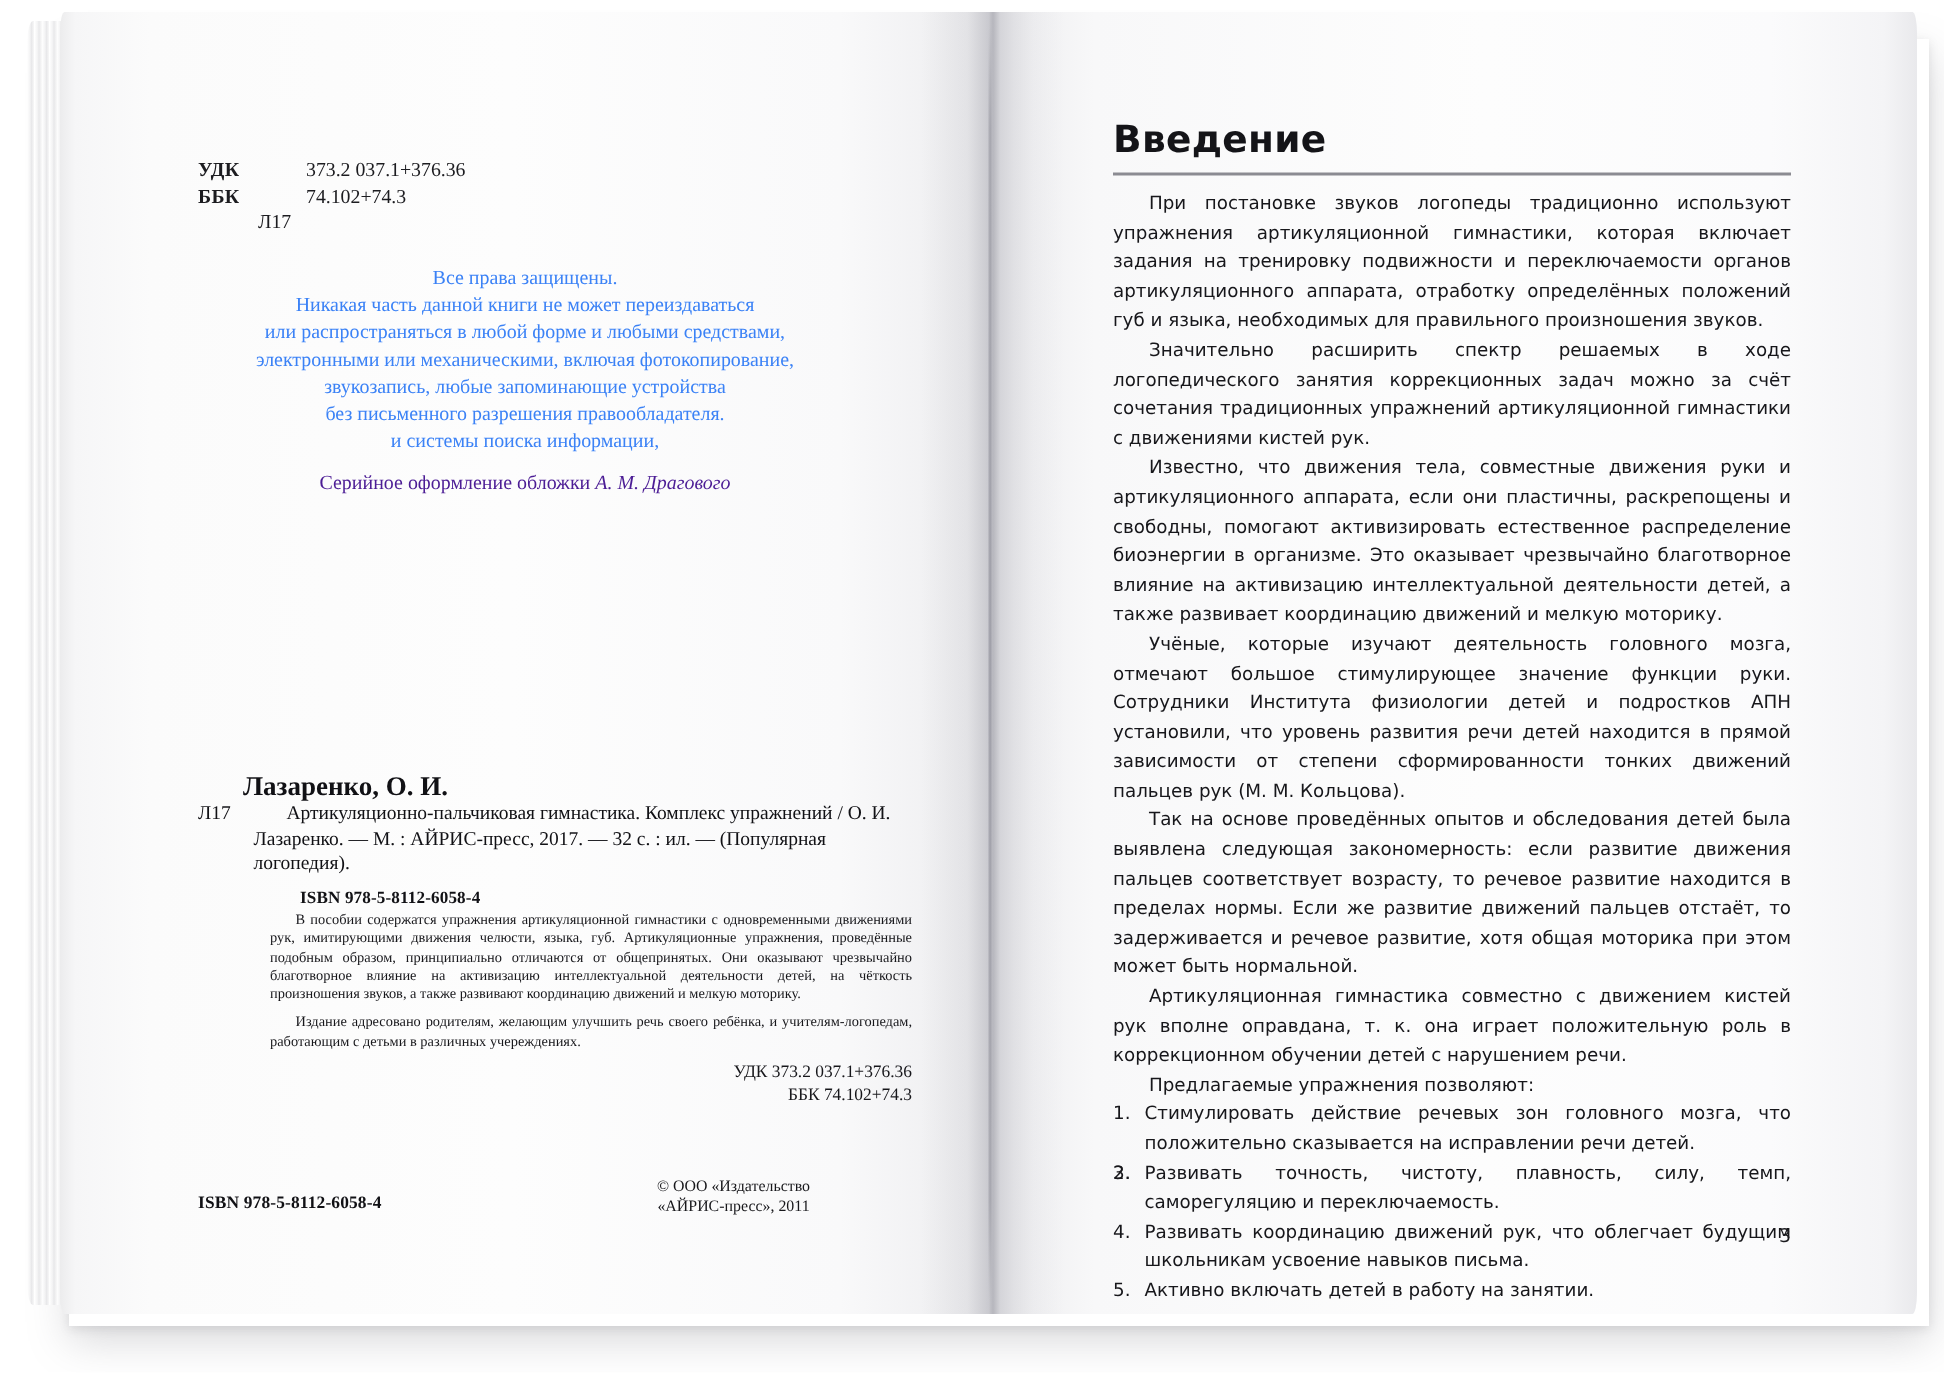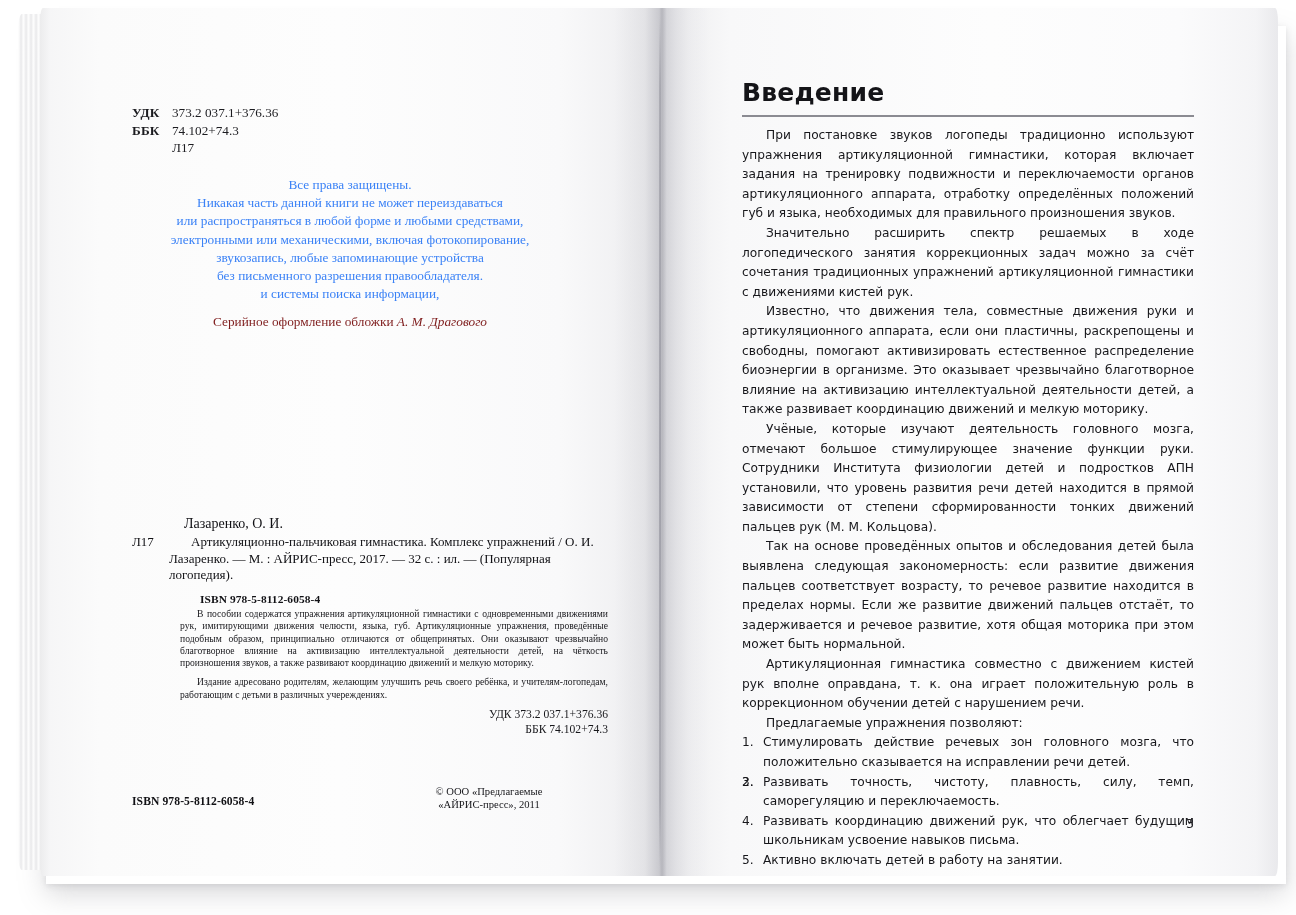--- a/index.html
+++ b/index.html
@@ -132,21 +132,21 @@
 
   
   .udk-block {
     position: absolute;
     left: 92px;
     top: 96px;
     font-size: 13.2px;
     line-height: 17.5px;
     color: #1c1c20;
   }
-  .udk-row { display: flex; }
+  .udk-row { display: flex; gap: 32px; }
   .udk-key { width: 40px; font-weight: 700; letter-spacing: .2px; }
   .udk-val { white-space: nowrap; }
   .udk-code { margin-left: 40px; }
 
   .rights {
     position: absolute;
     left: 60px;
     top: 168px;
     width: 500px;
     text-align: center;
@@ -155,35 +155,35 @@
     color: #3b82f6;
   }
 
   .cover-credit {
     position: absolute;
     left: 60px;
     top: 306px;
     width: 500px;
     text-align: center;
     font-size: 13.3px;
-    color: #7f1d1d;
+    color: #4c1d95;
   }
   .cover-credit .name { font-style: italic; }
 
   .biblio {
     position: absolute;
     left: 92px;
     top: 508px;
     width: 470px;
     color: #111115;
   }
   .biblio-author {
-    font-size: 14px;
-    font-weight: 400;
-    margin-left: 52px;
+    font-size: 18px;
+    font-weight: 700;
+    margin-left: 30px;
     line-height: 16px;
   }
   .biblio-main {
     position: relative;
     font-size: 13px;
     line-height: 16.6px;
     margin-top: 2px;
   }
   .biblio-code {
     position: absolute;
@@ -363,21 +363,21 @@
       </div>
 
       <div class="annot-codes">
         <div>УДК 373.2 037.1+376.36</div>
         <div>ББК 74.102+74.3</div>
       </div>
 
       <div class="isbn-bottom">ISBN 978-5-8112-6058-4</div>
 
       <div class="copyright">
-        <div>© ООО «Предлагаемые</div>
+        <div>© ООО «Издательство</div>
         <div>«АЙРИС-пресс», 2011</div>
       </div>
 
     </div>
 
     <div class="page page-right">
 
       <div class="intro-title">Введение</div>
       <div class="intro-rule"></div>
 

